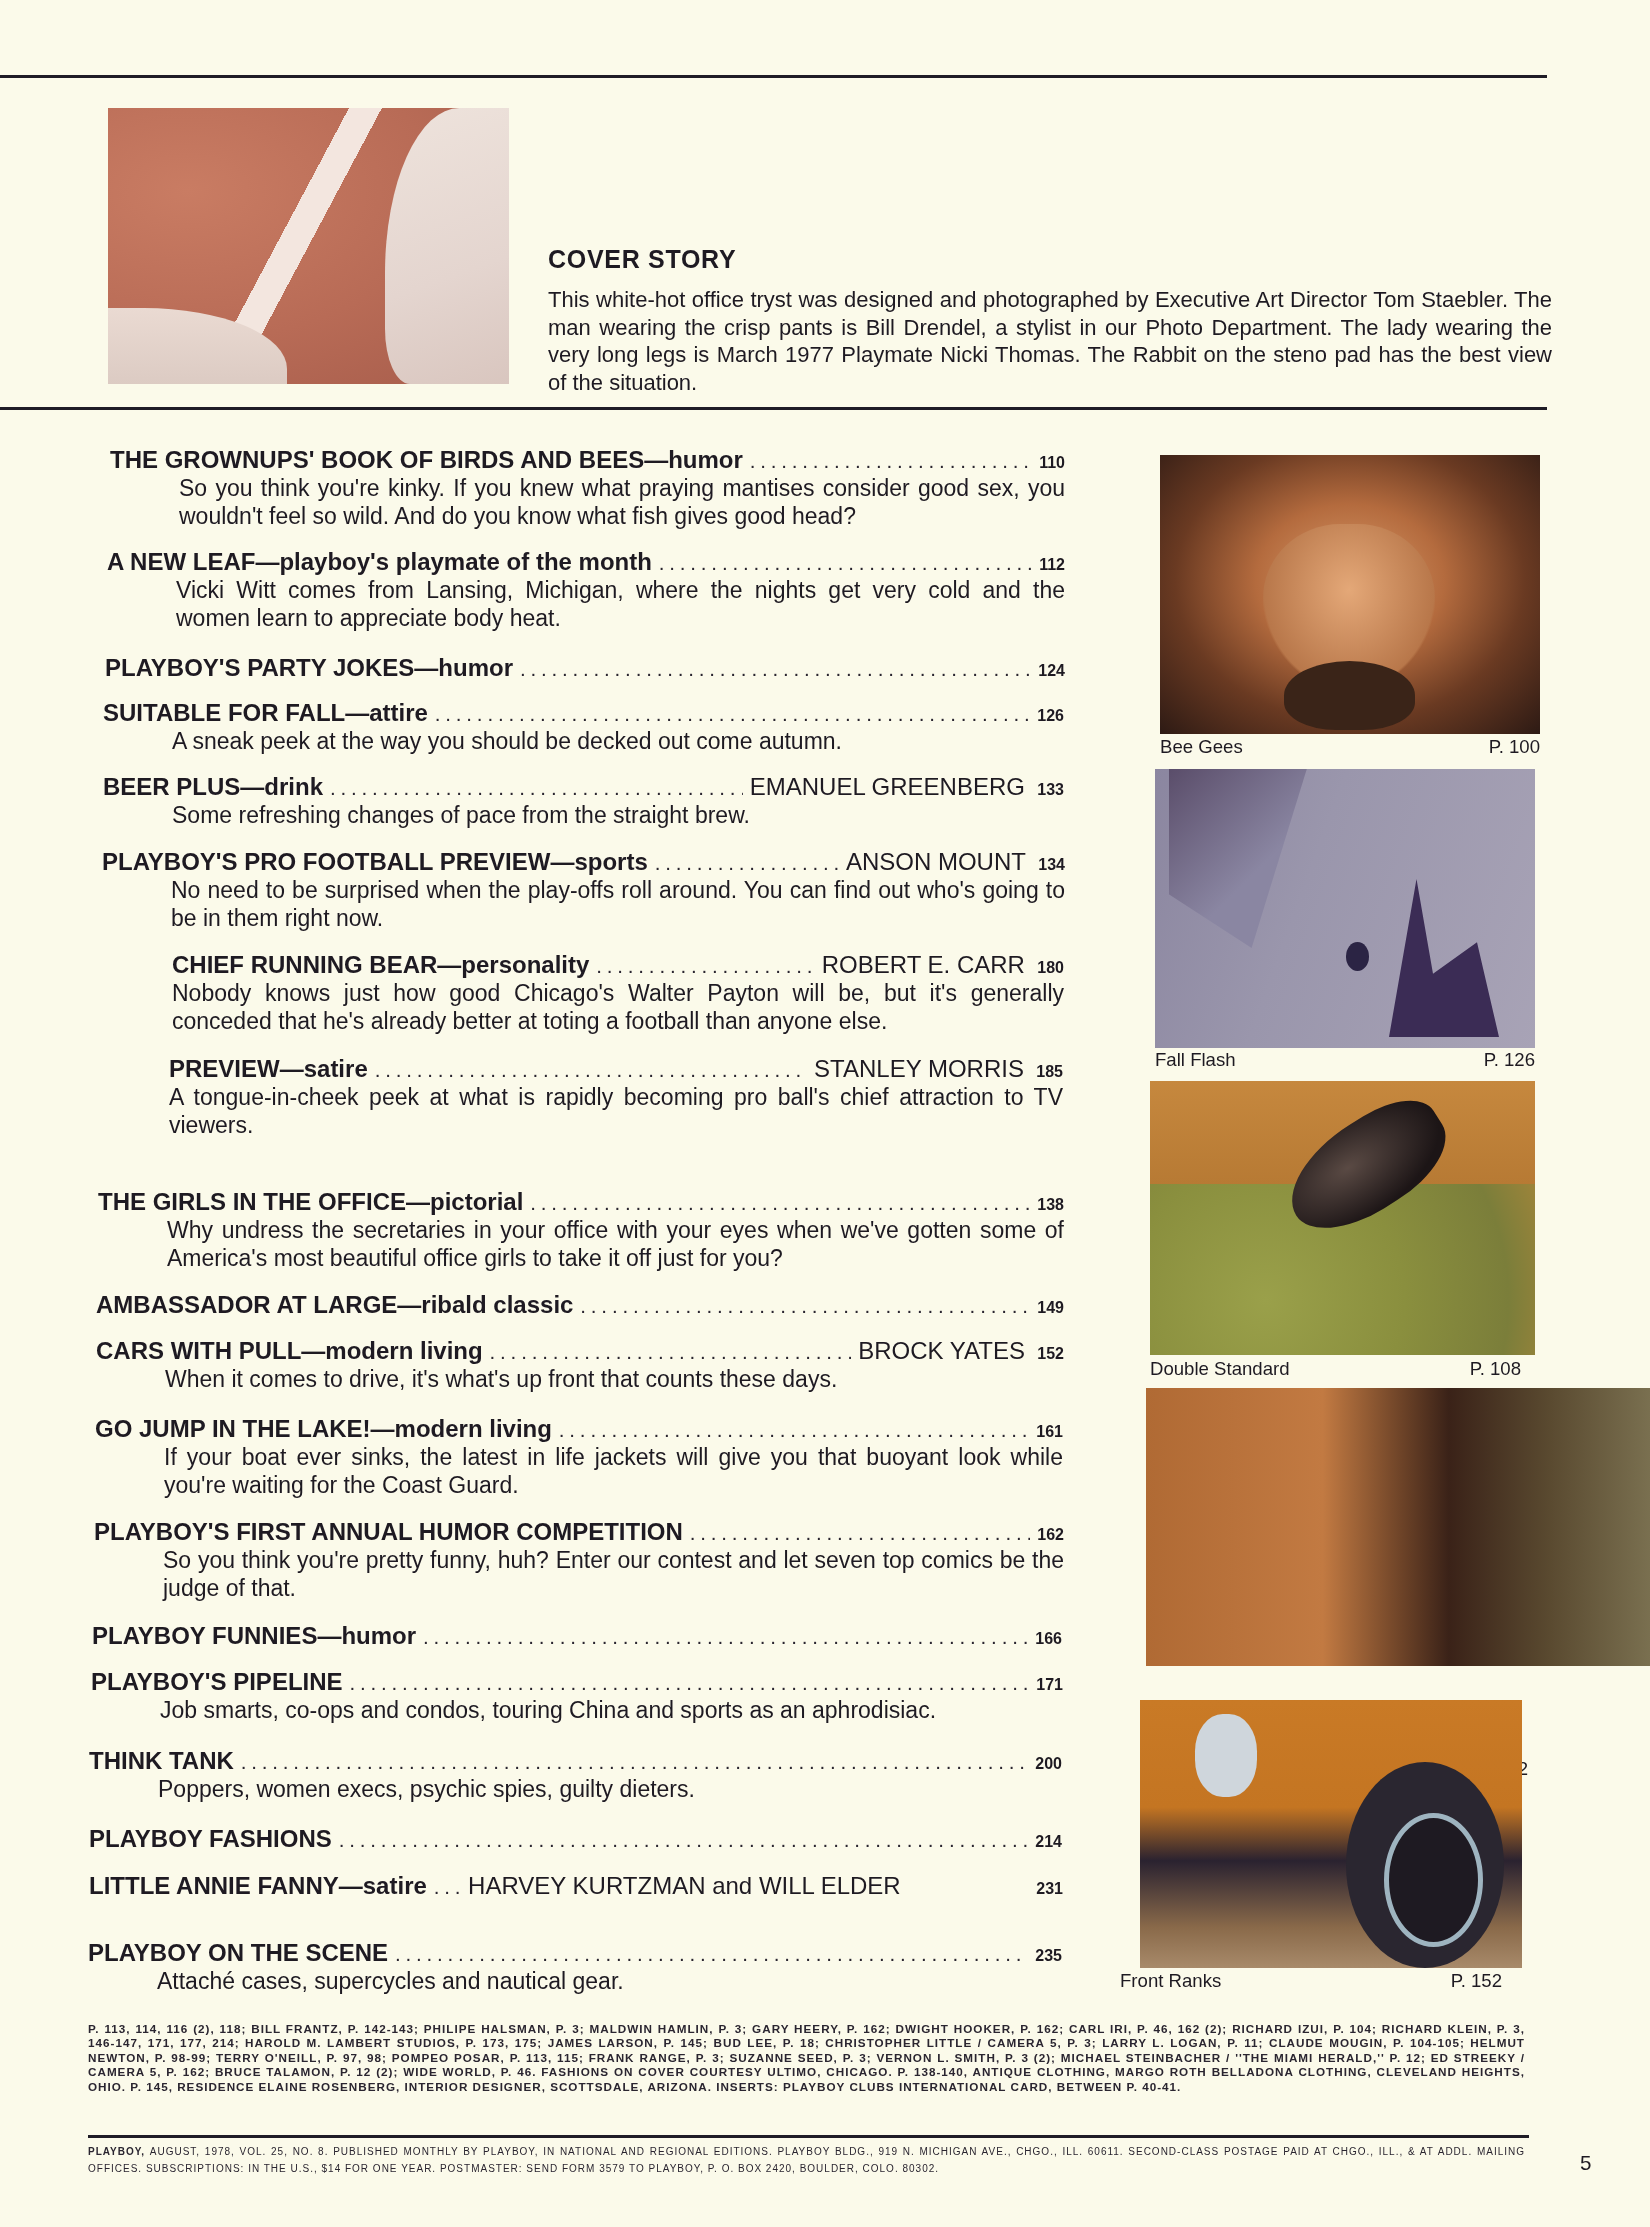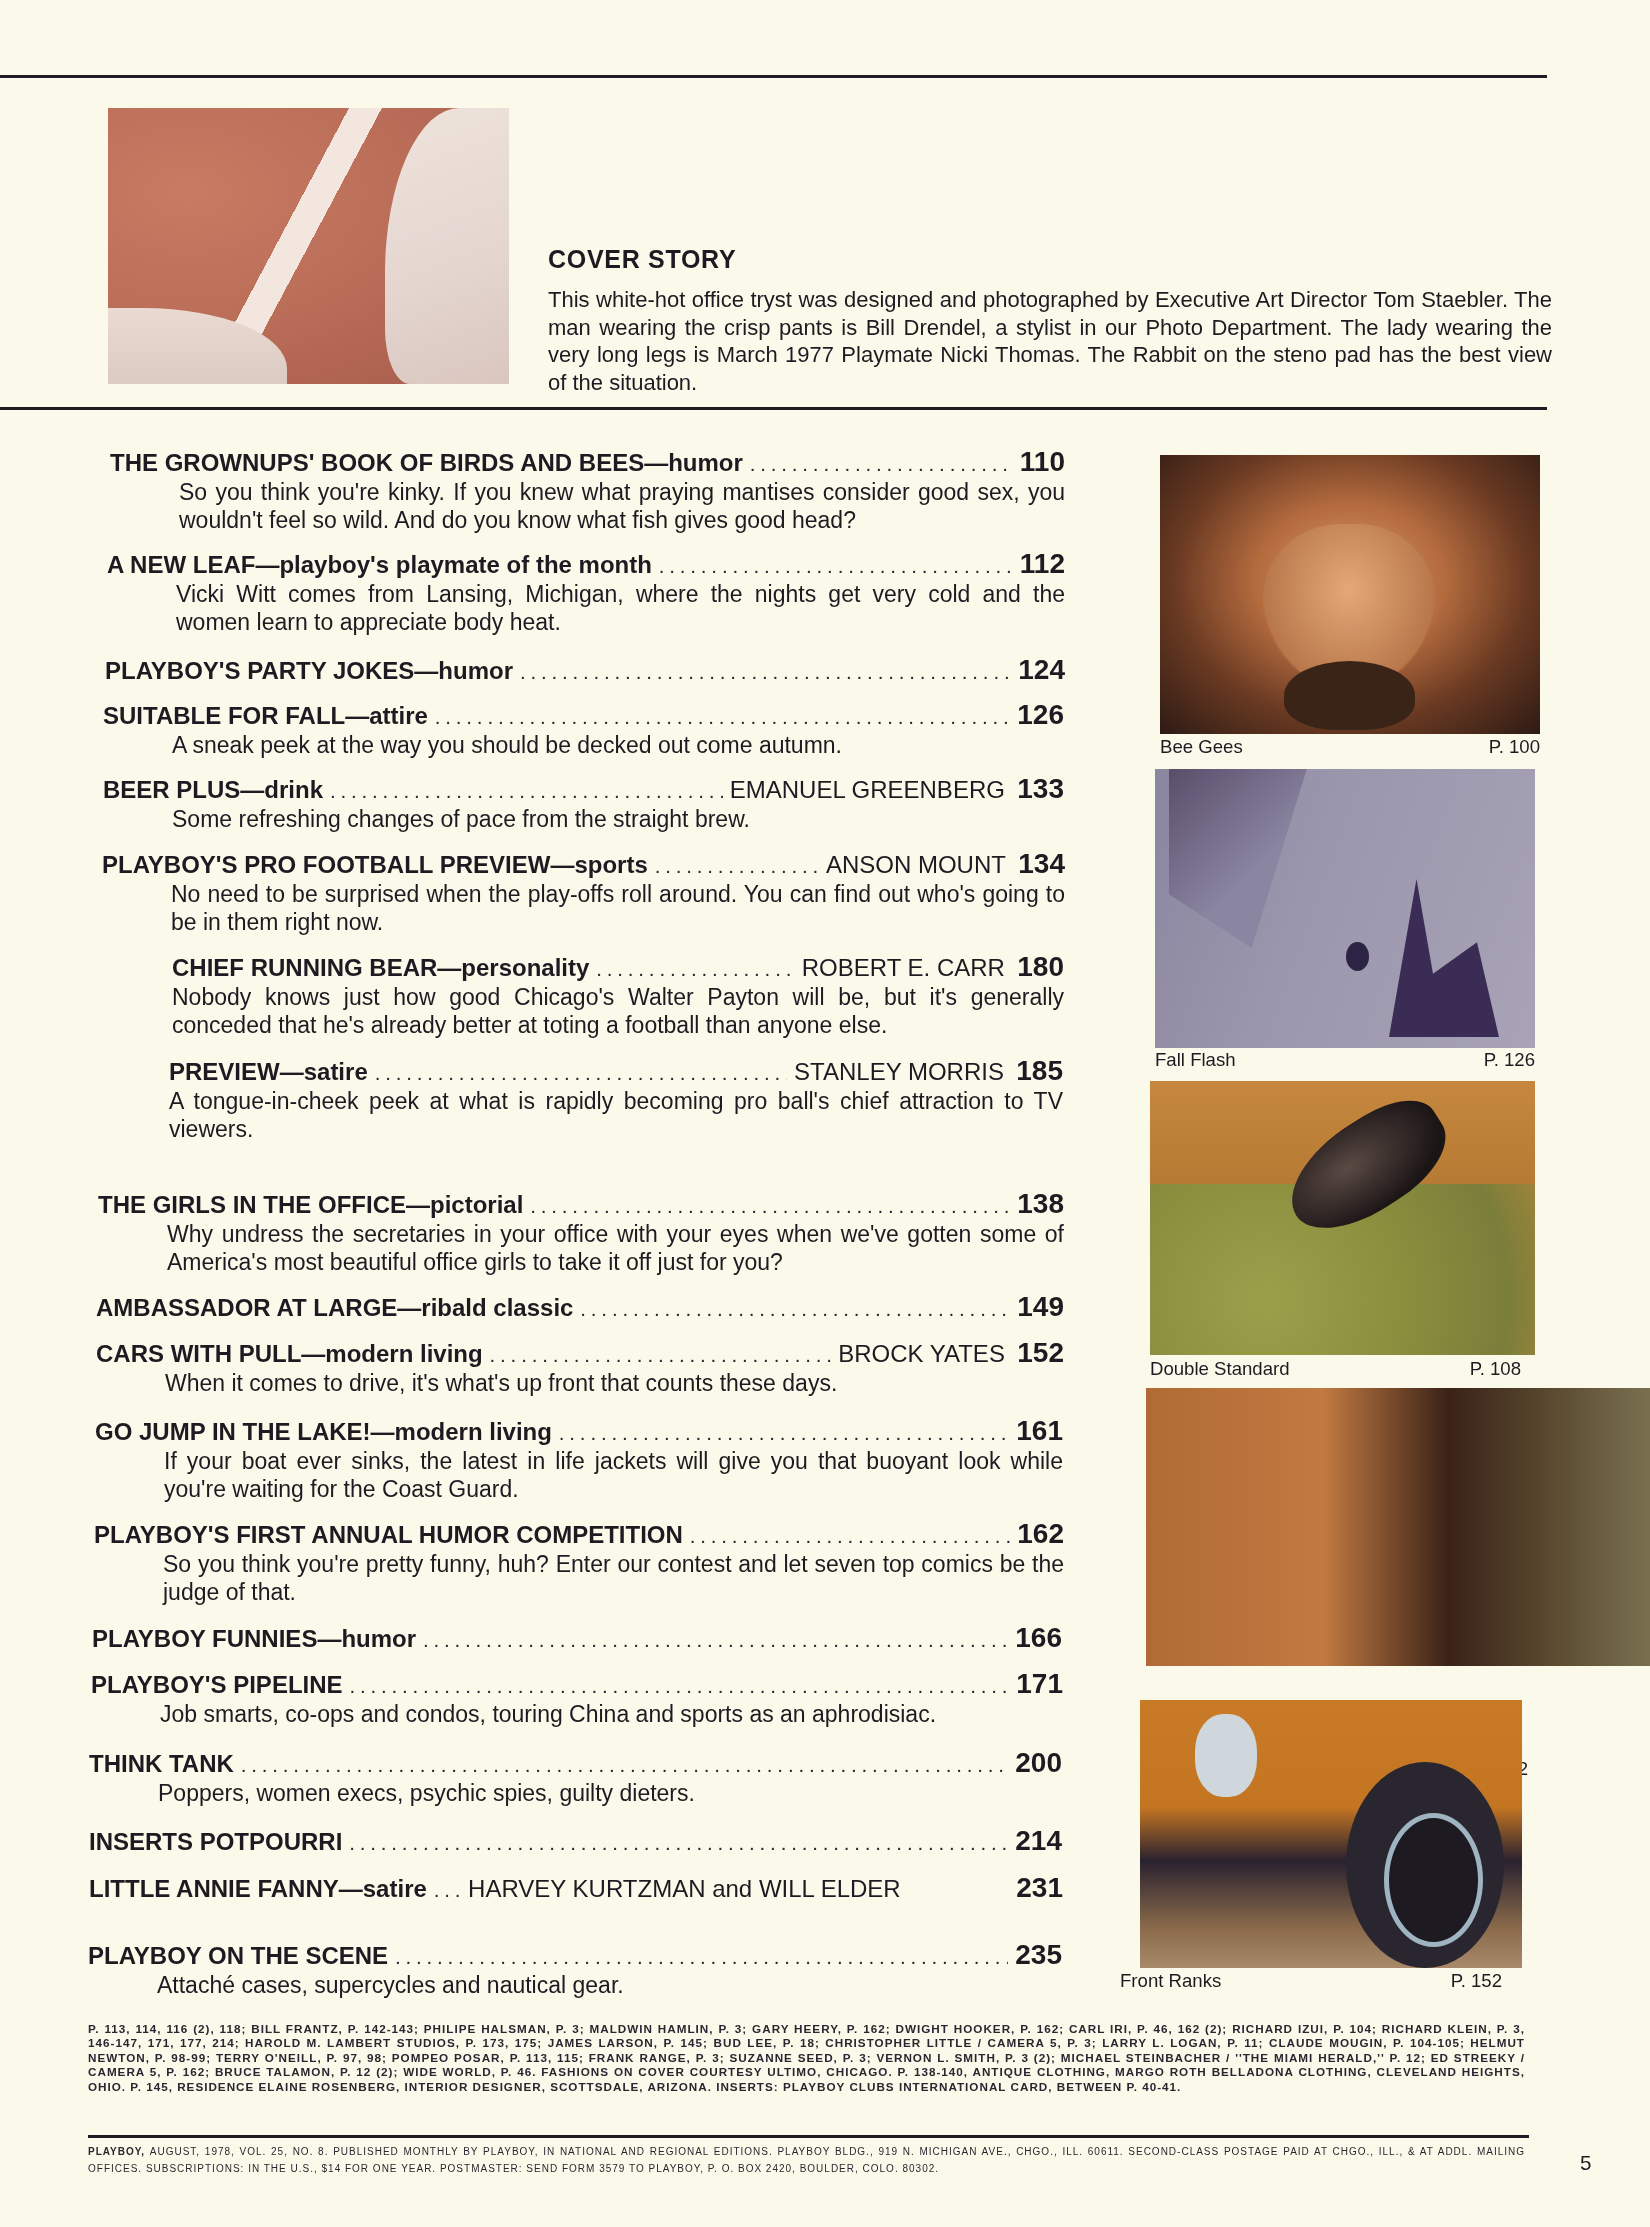--- a/index.html
+++ b/index.html
@@ -31,21 +31,21 @@
   }
   .cover-title { position:absolute; left:548px; top:245px; font-weight:bold; font-size:25px; letter-spacing:0.7px; }
   .cover-text  { position:absolute; left:548px; top:286px; width:1004px; font-size:22px; line-height:27.5px; text-align:justify; }
 
   
   .toc-entry { position:absolute; width:1011px; }
   .toc-head { display:flex; align-items:baseline; font-size:24px; white-space:nowrap; }
   .toc-title { font-weight:bold; }
   .toc-dots { flex:1; overflow:hidden; margin:0 6.9px; letter-spacing:4.8px; color:#2a2530; font-size:20.6px; }
   .toc-author { font-size:24px; margin-right:12.4px; }
-  .toc-page { font-weight:bold; font-size:28px; }
+  .toc-page { font-weight:bold; font-size:16px; }
   .toc-desc { font-size:23px; line-height:27.5px; padding-left:69px; text-align:justify; margin-top:1.4px; }
 
   
   .thumb { position:absolute; overflow:hidden; }
   .cap { position:absolute; font-size:18.6px; display:flex; justify-content:space-between; }
 
   .credits {
     position:absolute; left:88px; top:2022px; width:1437px;
     font-size:11.7px; line-height:14.4px; font-weight:bold; letter-spacing:1px;
     text-align:justify; text-transform:uppercase; color:#2a2530;
@@ -210,21 +210,21 @@
   <div class="toc-head">
       <span class="toc-title">THINK TANK</span>
       <span class="toc-dots">.......................................................................................................</span>
       <span class="toc-page">200</span>
     </div>
   <div class="toc-desc">Poppers, women execs, psychic spies, guilty dieters.</div>
 </div>
 
 <div class="toc-entry" style="left:89px;top:1825px;width:973px;">
   <div class="toc-head">
-      <span class="toc-title">INSERTS POTPOURRI</span>
+      <span class="toc-title">PLAYBOY FASHIONS</span>
       <span class="toc-dots">.......................................................................................................</span>
       <span class="toc-page">214</span>
     </div>
 </div>
 
 <div class="toc-entry" style="left:89px;top:1872px;width:974px;">
   <div class="toc-head">
       <span class="toc-title">LITTLE ANNIE FANNY—satire</span>
       <span class="toc-dots" style="flex:0 0 auto;width:27.5px;">.......</span>
       <span class="toc-author" style="flex:1;">HARVEY KURTZMAN and WILL ELDER</span>

